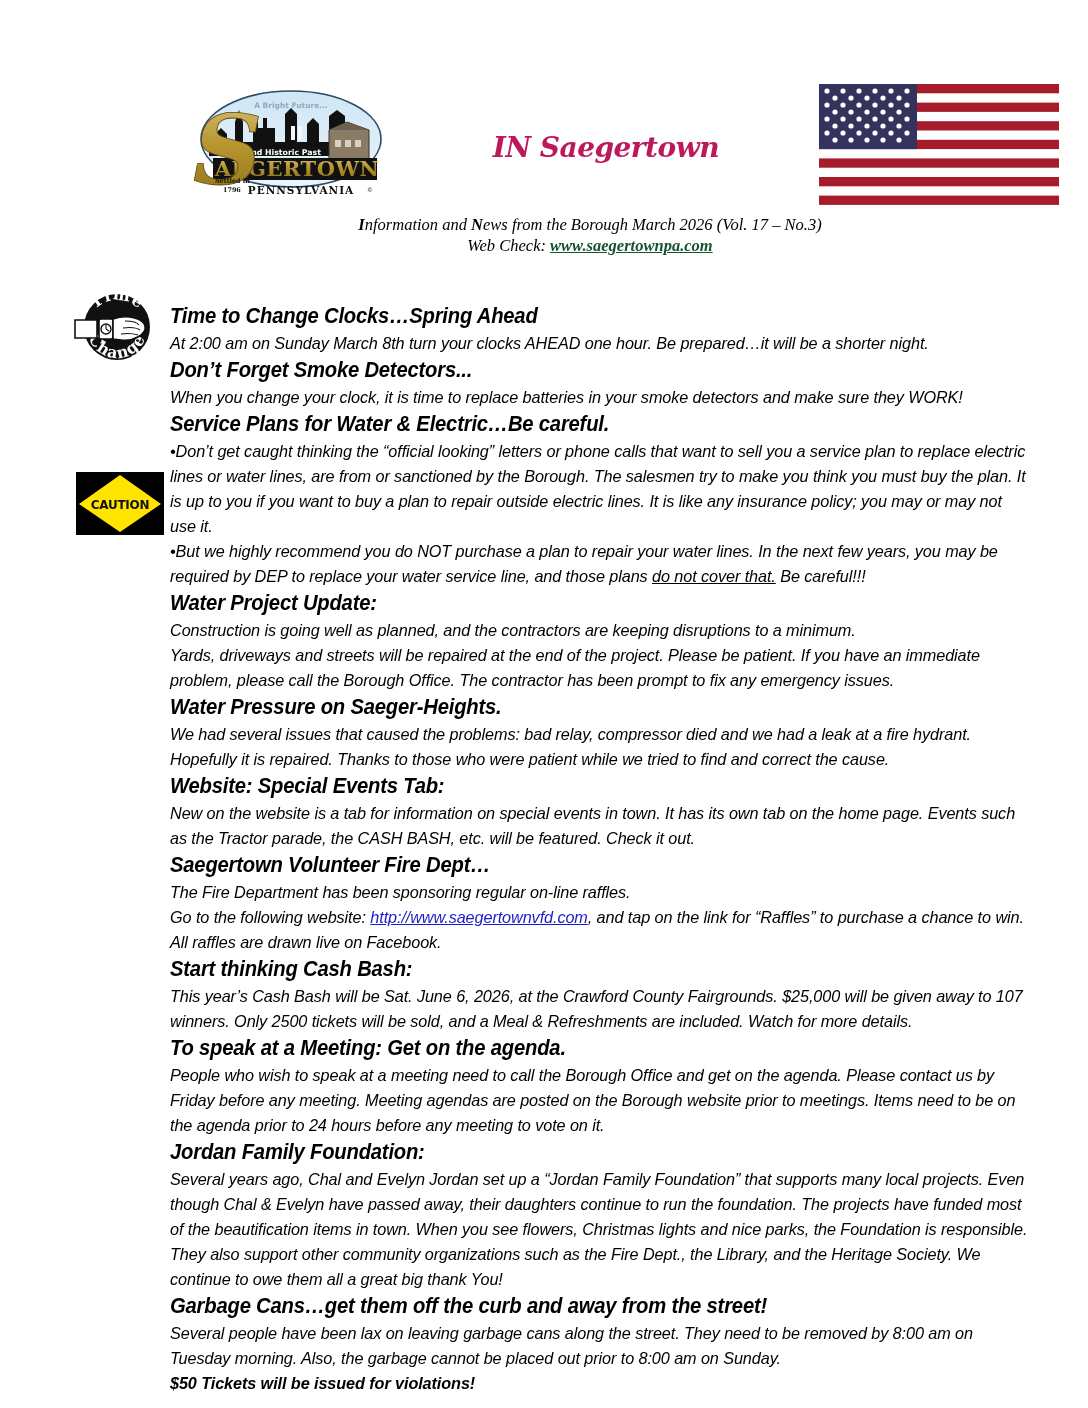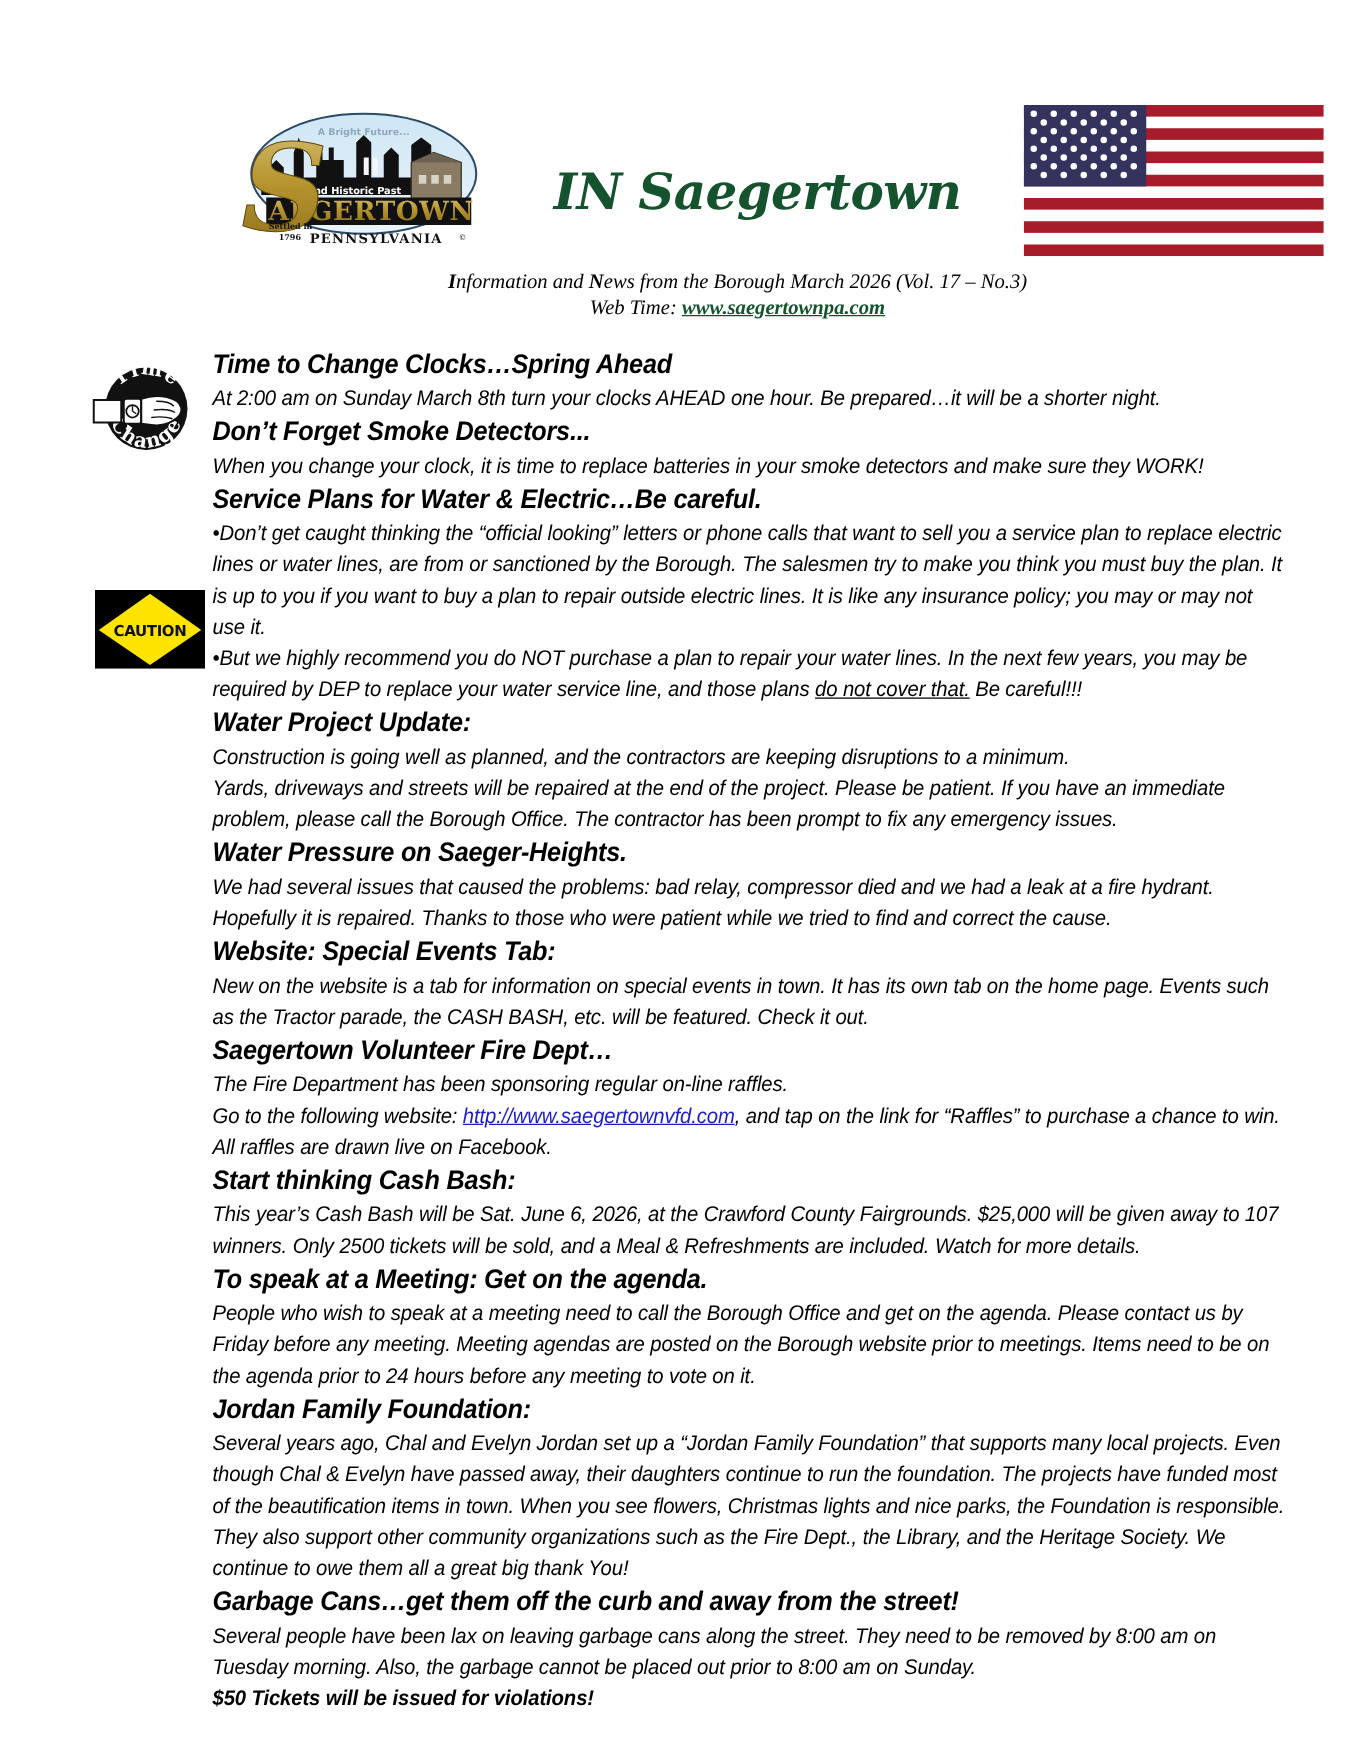--- a/index.html
+++ b/index.html
@@ -20,42 +20,42 @@
   }
   .logo svg{display:block;width:216px;height:116px;}
 
   .masthead{
     position:absolute;left:360px;top:133px;width:400px;
     text-align:center;
   }
   .masthead-title{
     font-family:"DejaVu Serif",serif;
     font-weight:bold;font-style:italic;
-    font-size:40px;letter-spacing:-0.5px;
-    color:#14532d;white-space:nowrap;
+    font-size:28px;letter-spacing:-0.5px;
+    color:#be185d;white-space:nowrap;
     line-height:1.05;
   }
 
   .flag{position:absolute;left:773px;top:84px;width:240px;height:121px;}
   .flag svg{display:block;width:240px;height:121px;}
 
   .subhead{
     position:absolute;left:0;top:214px;width:1088px;text-align:center;
     font-family:Liberation Serif, serif;
     font-style:italic;font-size:16.5px;line-height:21px;color:#000;
   }
   .subhead .cap{font-weight:bold;}
   .weblink{
     color:#14532d;font-weight:bold;text-decoration:underline;
   }
   .websitelabel{font-style:italic;}
 
   
   .content{
-    position:absolute;left:124px;top:277px;width:900px;
+    position:absolute;left:124px;top:302px;width:900px;
   }
   h2.sec{
     margin:0;
     font-family:"Liberation Sans","DejaVu Sans",sans-serif;
     font-weight:bold;font-style:italic;
     font-size:21.5px;
     line-height:29px;
     letter-spacing:-0.2px;
     transform:scaleX(0.94);
     transform-origin:left center;
@@ -225,21 +225,21 @@
           </g>
         </g>
       </svg>
     </div>
 
     <div class="subhead">
       <div>
         <span class="cap">I</span><span>nformation and </span><span class="cap">N</span><span>ews from the Borough March 2026 (Vol. 17 – No.3)</span>
       </div>
       <div>
-        <span class="websitelabel">Web Time: </span><a class="weblink" href="#">www.saegertownpa.com</a>
+        <span class="websitelabel">Web Check: </span><a class="weblink" href="#">www.saegertownpa.com</a>
       </div>
     </div>
   </div>
 
   <div class="icon-abs icon-timechange">
     <svg viewBox="0 0 88 78" xmlns="http://www.w3.org/2000/svg">
       <defs>
         <path id="arcTop" d="M14,42 A30,30 0 0 1 74,42" fill="none"></path>
         <path id="arcBot" d="M14,40 A30,30 0 0 0 74,40" fill="none"></path>
       </defs>

